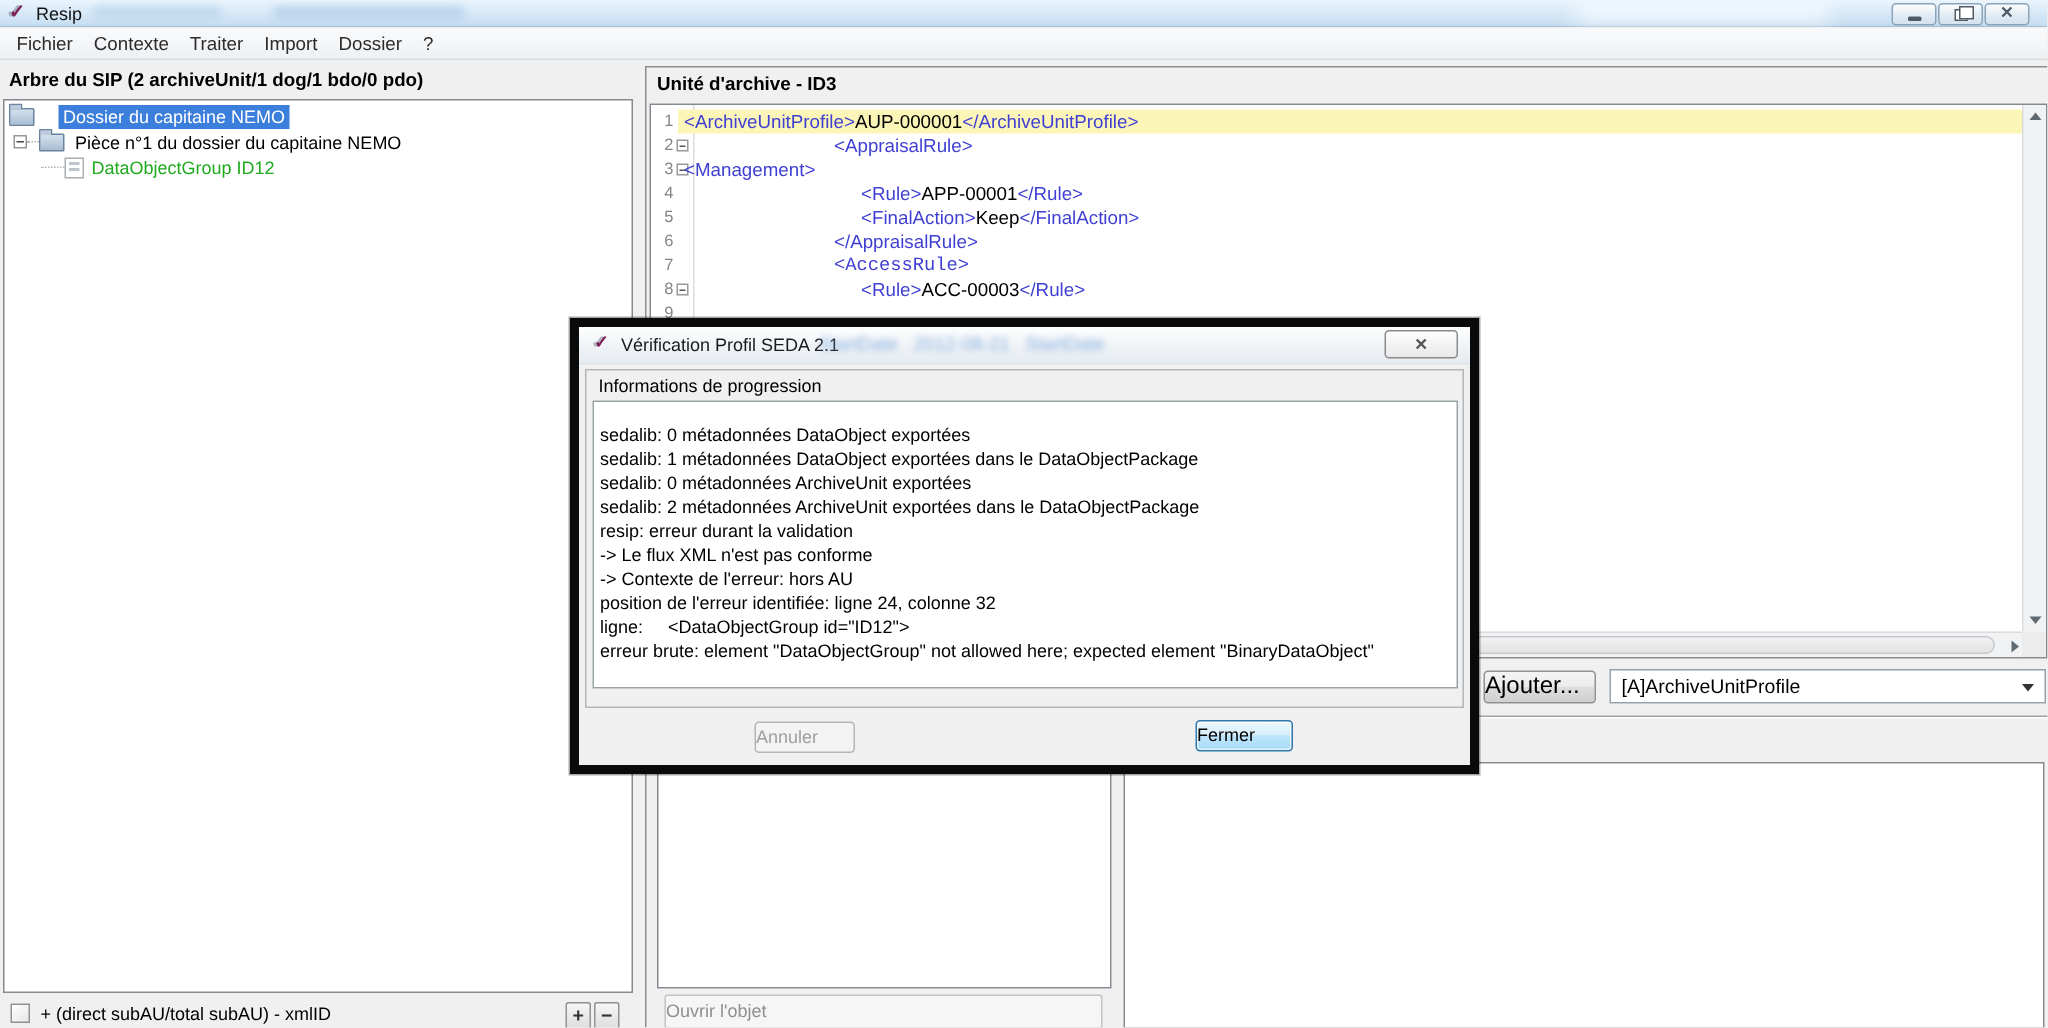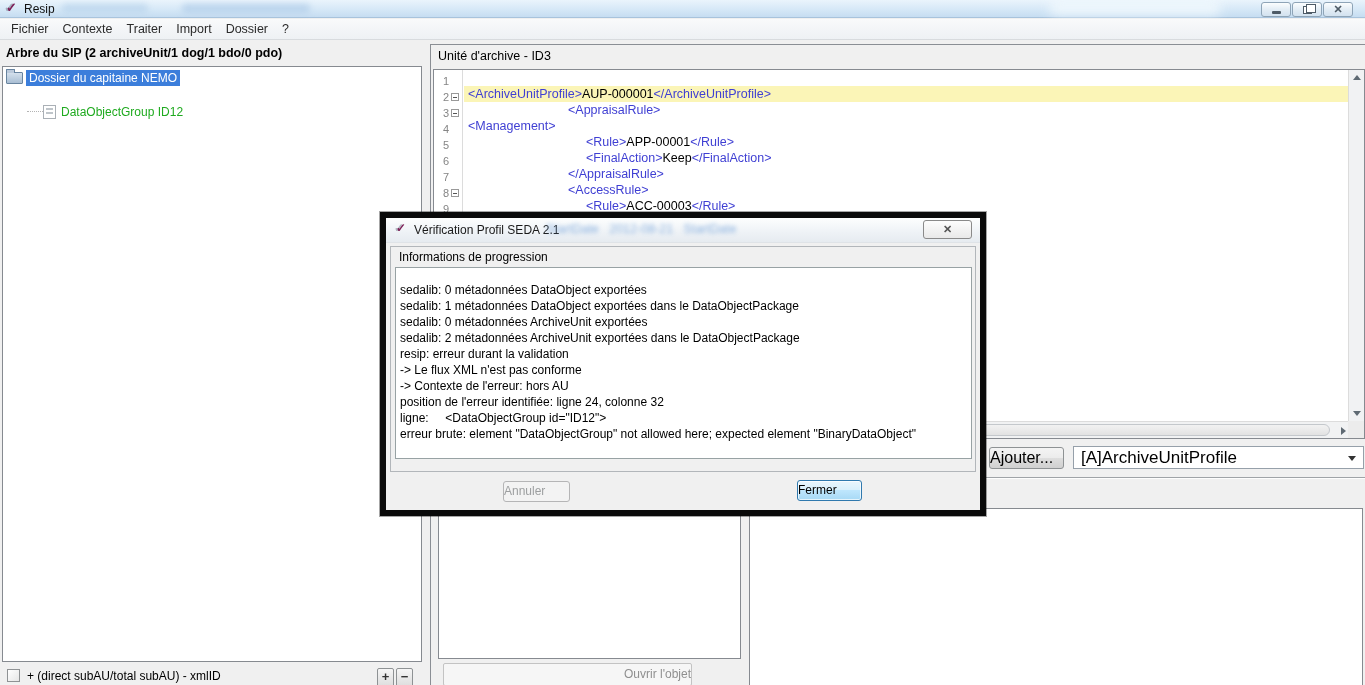--- a/index.html
+++ b/index.html
@@ -37,21 +37,21 @@
   .menu-item{padding:2px 7px;font-size:12.5px}
 
   
   .sip-header{position:absolute;left:6px;top:46px;font-weight:bold;font-size:12.5px}
   .treebox{position:absolute;left:2px;top:66px;width:420px;height:596px;background:#fff;border:1px solid #868a90}
   .trow{position:absolute;height:17px;display:flex;align-items:center;white-space:nowrap}
   .folder{width:17px;height:12px;background:linear-gradient(180deg,#d4e0ec,#a9bed3);
     border:1px solid #68849f;border-radius:1px;position:relative;flex:none}
   .folder::before{content:"";position:absolute;left:-1px;top:-4px;width:7px;height:3px;
     background:#bccadb;border:1px solid #68849f;border-bottom:none;border-radius:1px 1px 0 0}
-  .sel-label{background:var(--selection);color:#fff;padding:1px 3px;margin-left:3px}
+  .sel-label{background:var(--selection);color:#fff;padding:1px 3px;margin-left:16px}
   .plain-label{padding:1px 3px;margin-left:4px}
   .expander{width:9px;height:9px;border:1px solid #979797;background:#fff;position:relative;flex:none}
   .expander::after{content:"";position:absolute;left:1px;top:3px;width:5px;height:1px;background:#444}
   .dots-h{border-top:1px dotted #b4b4b4;height:0;flex:none}
   .dogicon{width:13px;height:14px;border:1px solid #aab0b6;background:
     repeating-linear-gradient(180deg,#fff 0 2px,#bfc5ca 2px 4px);background-clip:content-box;
     padding:2px;background-color:#fff;flex:none}
   .dog-label{color:var(--dog-green);margin-left:5px}
   .tree-footer{position:absolute;left:0;top:664px;width:422px;height:21px;display:flex;align-items:flex-start}
   .cb{width:13px;height:13px;border:1px solid #8f9294;background:linear-gradient(135deg,#fff,#e6e6e6);
@@ -59,56 +59,56 @@
   .cb-label{margin:5px 0 0 7px;font-size:12px}
   .sq-btn{width:17px;height:20px;border:1px solid #8e9294;border-radius:2px;
     background:linear-gradient(180deg,#f6f6f6,#e9e9e9 48%,#dcdcdc);
     font-size:13px;font-weight:bold;color:#333;text-align:center;line-height:15px;flex:none}
   .btn-plus{position:absolute;left:377px;top:4px}
   .btn-minus{position:absolute;left:396px;top:4px}
 
   
   .unit-panel{position:absolute;left:430px;top:44px;width:935px;height:641px;
     border-left:1px solid #8a8e94;border-top:1px solid #8a8e94;background:#f0f0f0}
-  .unit-header{position:absolute;left:7px;top:4px;font-weight:normal;font-size:12.5px}
+  .unit-header{position:absolute;left:7px;top:4px;font-weight:bold;font-size:12.5px}
   .editor{position:absolute;left:2px;top:24px;width:932px;height:370px;border:1px solid #868a90;background:#fff}
   .gutter{position:absolute;left:0;top:0;width:29px;height:351px;background:#fff;border-right:1px solid #dcdcdc;padding-top:3px}
   .gln{display:flex;align-items:center;height:16px;color:#858585;font-size:11px}
   .gln .num{width:15px;text-align:right}
   .gln .foldcell{width:12px;display:flex;justify-content:center}
   .fold{width:8px;height:8px;border:1px solid #999;background:#fff linear-gradient(#555,#555) center/4px 1px no-repeat}
-  .codearea{position:absolute;left:30px;top:0;right:16px;height:351px;overflow:hidden;padding-top:16px}
+  .codearea{position:absolute;left:18px;top:0;right:16px;height:351px;overflow:hidden;padding-top:3px}
   .cln{height:16px;line-height:16px;font-size:12.5px;white-space:pre}
   .cln.hl{background:var(--line-highlight)}
   .tag{color:var(--xml-tag)}
   .txt{color:#000}
   .vscroll{position:absolute;right:0;top:0;width:16px;height:351px;background:#f1f2f3;border-left:1px solid #dcdcdc}
   .arr{width:0;height:0;border-left:4px solid transparent;border-right:4px solid transparent;margin:5px auto}
   .arr.up{border-bottom:5px solid #5f6a73}
   .arr.down{border-top:5px solid #5f6a73;position:absolute;bottom:5px;left:4px;margin:0}
   .hscroll{position:absolute;left:0;bottom:0;width:914px;height:17px;background:#f1f2f3;border-top:1px solid #dcdcdc}
   .hthumb{position:absolute;left:1px;top:2px;right:18px;height:12px;background:linear-gradient(180deg,#f2f2f2,#e2e2e2);
     border:1px solid #c4c8cc;border-radius:6px}
   .harrow{position:absolute;right:2px;top:5px;width:0;height:0;border-top:4px solid transparent;border-bottom:4px solid transparent;border-left:5px solid #5f6a73}
   .corner{position:absolute;right:0;bottom:0;width:16px;height:17px;background:#ececec}
 
   .btn{border:1px solid #8e9294;border-radius:3px;color:#000;text-align:left;
     background:linear-gradient(180deg,#f4f4f4,#ececec 48%,#dedede 50%,#d0d0d0);font-size:16px}
   .add-btn{position:absolute;left:558px;top:402px;width:75px;height:22px;line-height:20px}
   .profile-select{position:absolute;left:642px;top:401px;width:291px;height:23px;background:#fff;
-    border:1px solid #96a0aa;line-height:21px;padding-left:7px;font-size:17px}
+    border:1px solid #96a0aa;line-height:21px;padding-left:7px;font-size:13px}
   .profile-select .caret{position:absolute;right:7px;top:9px;width:0;height:0;
     border-left:4px solid transparent;border-right:4px solid transparent;border-top:5px solid #333}
 
   .sep-dark{position:absolute;left:0px;top:432px;width:935px;height:1px;background:#9fa3a7}
   .sep-light{position:absolute;left:0px;top:433px;width:935px;height:1px;background:#fdfdfd}
 
   .obj-viewer{position:absolute;left:7px;top:463px;width:303px;height:151px;background:#fff;border:1px solid #868a90}
-  .open-btn{position:absolute;left:12px;top:618px;width:249px;height:23px;background:#f6f6f6;
-    border:1px solid #c3c3c3;border-radius:2px;color:#8f8f8f;text-align:right;line-height:21px;font-size:12px}
+  .open-btn{position:absolute;left:12px;top:618px;width:292px;height:23px;background:#f6f6f6;
+    border:1px solid #c3c3c3;border-radius:2px;color:#8f8f8f;text-align:left;line-height:21px;font-size:12px}
   .meta-panel{position:absolute;left:318px;top:463px;width:614px;height:178px;background:#fff;border:1px solid #868a90}
 
   
   .dialog{position:absolute;left:380px;top:212px;width:606px;height:304px;background:#0a0a0a;z-index:50;
     box-shadow:0 0 0 1px rgba(0,0,0,.35)}
   .dlg-inner{position:absolute;left:6px;top:6px;right:6px;bottom:6px;background:#f0f0f0}
   .dlg-titlebar{position:absolute;left:0;top:0;right:0;height:25px;
     background:linear-gradient(180deg,#fdfefe,#eef2f6 60%,#e6ebf0);border-bottom:1px solid #dfe3e7;overflow:hidden}
   .dlg-icon{position:absolute;left:10px;top:3px;font-weight:bold;font-size:12px;color:#7d2158;
     text-shadow:-2px 0 0 rgba(110,120,135,.5)}
@@ -157,20 +157,26 @@
   <span class="menu-item">Dossier</span>
   <span class="menu-item">?</span>
 </div>
 
 <div class="sip-header">Arbre du SIP (2 archiveUnit/1 dog/1 bdo/0 pdo)</div>
 <div class="treebox">
   <div class="trow" style="left:3px;top:2px">
     <span class="folder"></span>
     <span class="sel-label">Dossier du capitaine NEMO</span>
   </div>
+  <div class="trow" style="left:6px;top:19px">
+    <span class="expander"></span>
+    <span class="dots-h" style="width:8px"></span>
+    <span class="folder"></span>
+    <span class="plain-label">Pièce n°1 du dossier du capitaine NEMO</span>
+  </div>
   <div class="trow" style="left:24px;top:36px">
     <span class="dots-h" style="width:16px"></span>
     <span class="dogicon"></span>
     <span class="dog-label">DataObjectGroup ID12</span>
   </div>
 </div>
 <div class="tree-footer">
   <span class="cb"></span>
   <span class="cb-label">+ (direct subAU/total subAU) - xmlID</span>
   <span class="sq-btn btn-plus">+</span>
@@ -225,21 +231,21 @@
           <span class="foldcell"></span>
         </div>
       </div>
     <div class="codearea">
         <div class="cln hl" style="padding-left: 4px;"><span class="tag">&lt;ArchiveUnitProfile&gt;</span><span class="txt">AUP-000001</span><span class="tag">&lt;/ArchiveUnitProfile&gt;</span></div>
         <div class="cln" style="padding-left: 104px;"><span class="tag">&lt;AppraisalRule&gt;</span></div>
         <div class="cln" style="padding-left: 4px;"><span class="tag">&lt;Management&gt;</span></div>
         <div class="cln" style="padding-left: 122px;"><span class="tag">&lt;Rule&gt;</span><span class="txt">APP-00001</span><span class="tag">&lt;/Rule&gt;</span></div>
         <div class="cln" style="padding-left: 122px;"><span class="tag">&lt;FinalAction&gt;</span><span class="txt">Keep</span><span class="tag">&lt;/FinalAction&gt;</span></div>
         <div class="cln" style="padding-left: 104px;"><span class="tag">&lt;/AppraisalRule&gt;</span></div>
-        <div class="cln" style="padding-left: 104px;"><span class="tag">&lt;AccessRule&gt;</span></div>
+        <div class="cln" style="padding-left: 104px; font-family: Liberation Mono, monospace;"><span class="tag">&lt;AccessRule&gt;</span></div>
         <div class="cln" style="padding-left: 122px;"><span class="tag">&lt;Rule&gt;</span><span class="txt">ACC-00003</span><span class="tag">&lt;/Rule&gt;</span></div>
       </div>
     <div class="vscroll">
       <div class="arr up"></div>
       <div class="arr down"></div>
     </div>
     <div class="hscroll">
       <div class="hthumb"></div>
       <div class="harrow"></div>
     </div>

